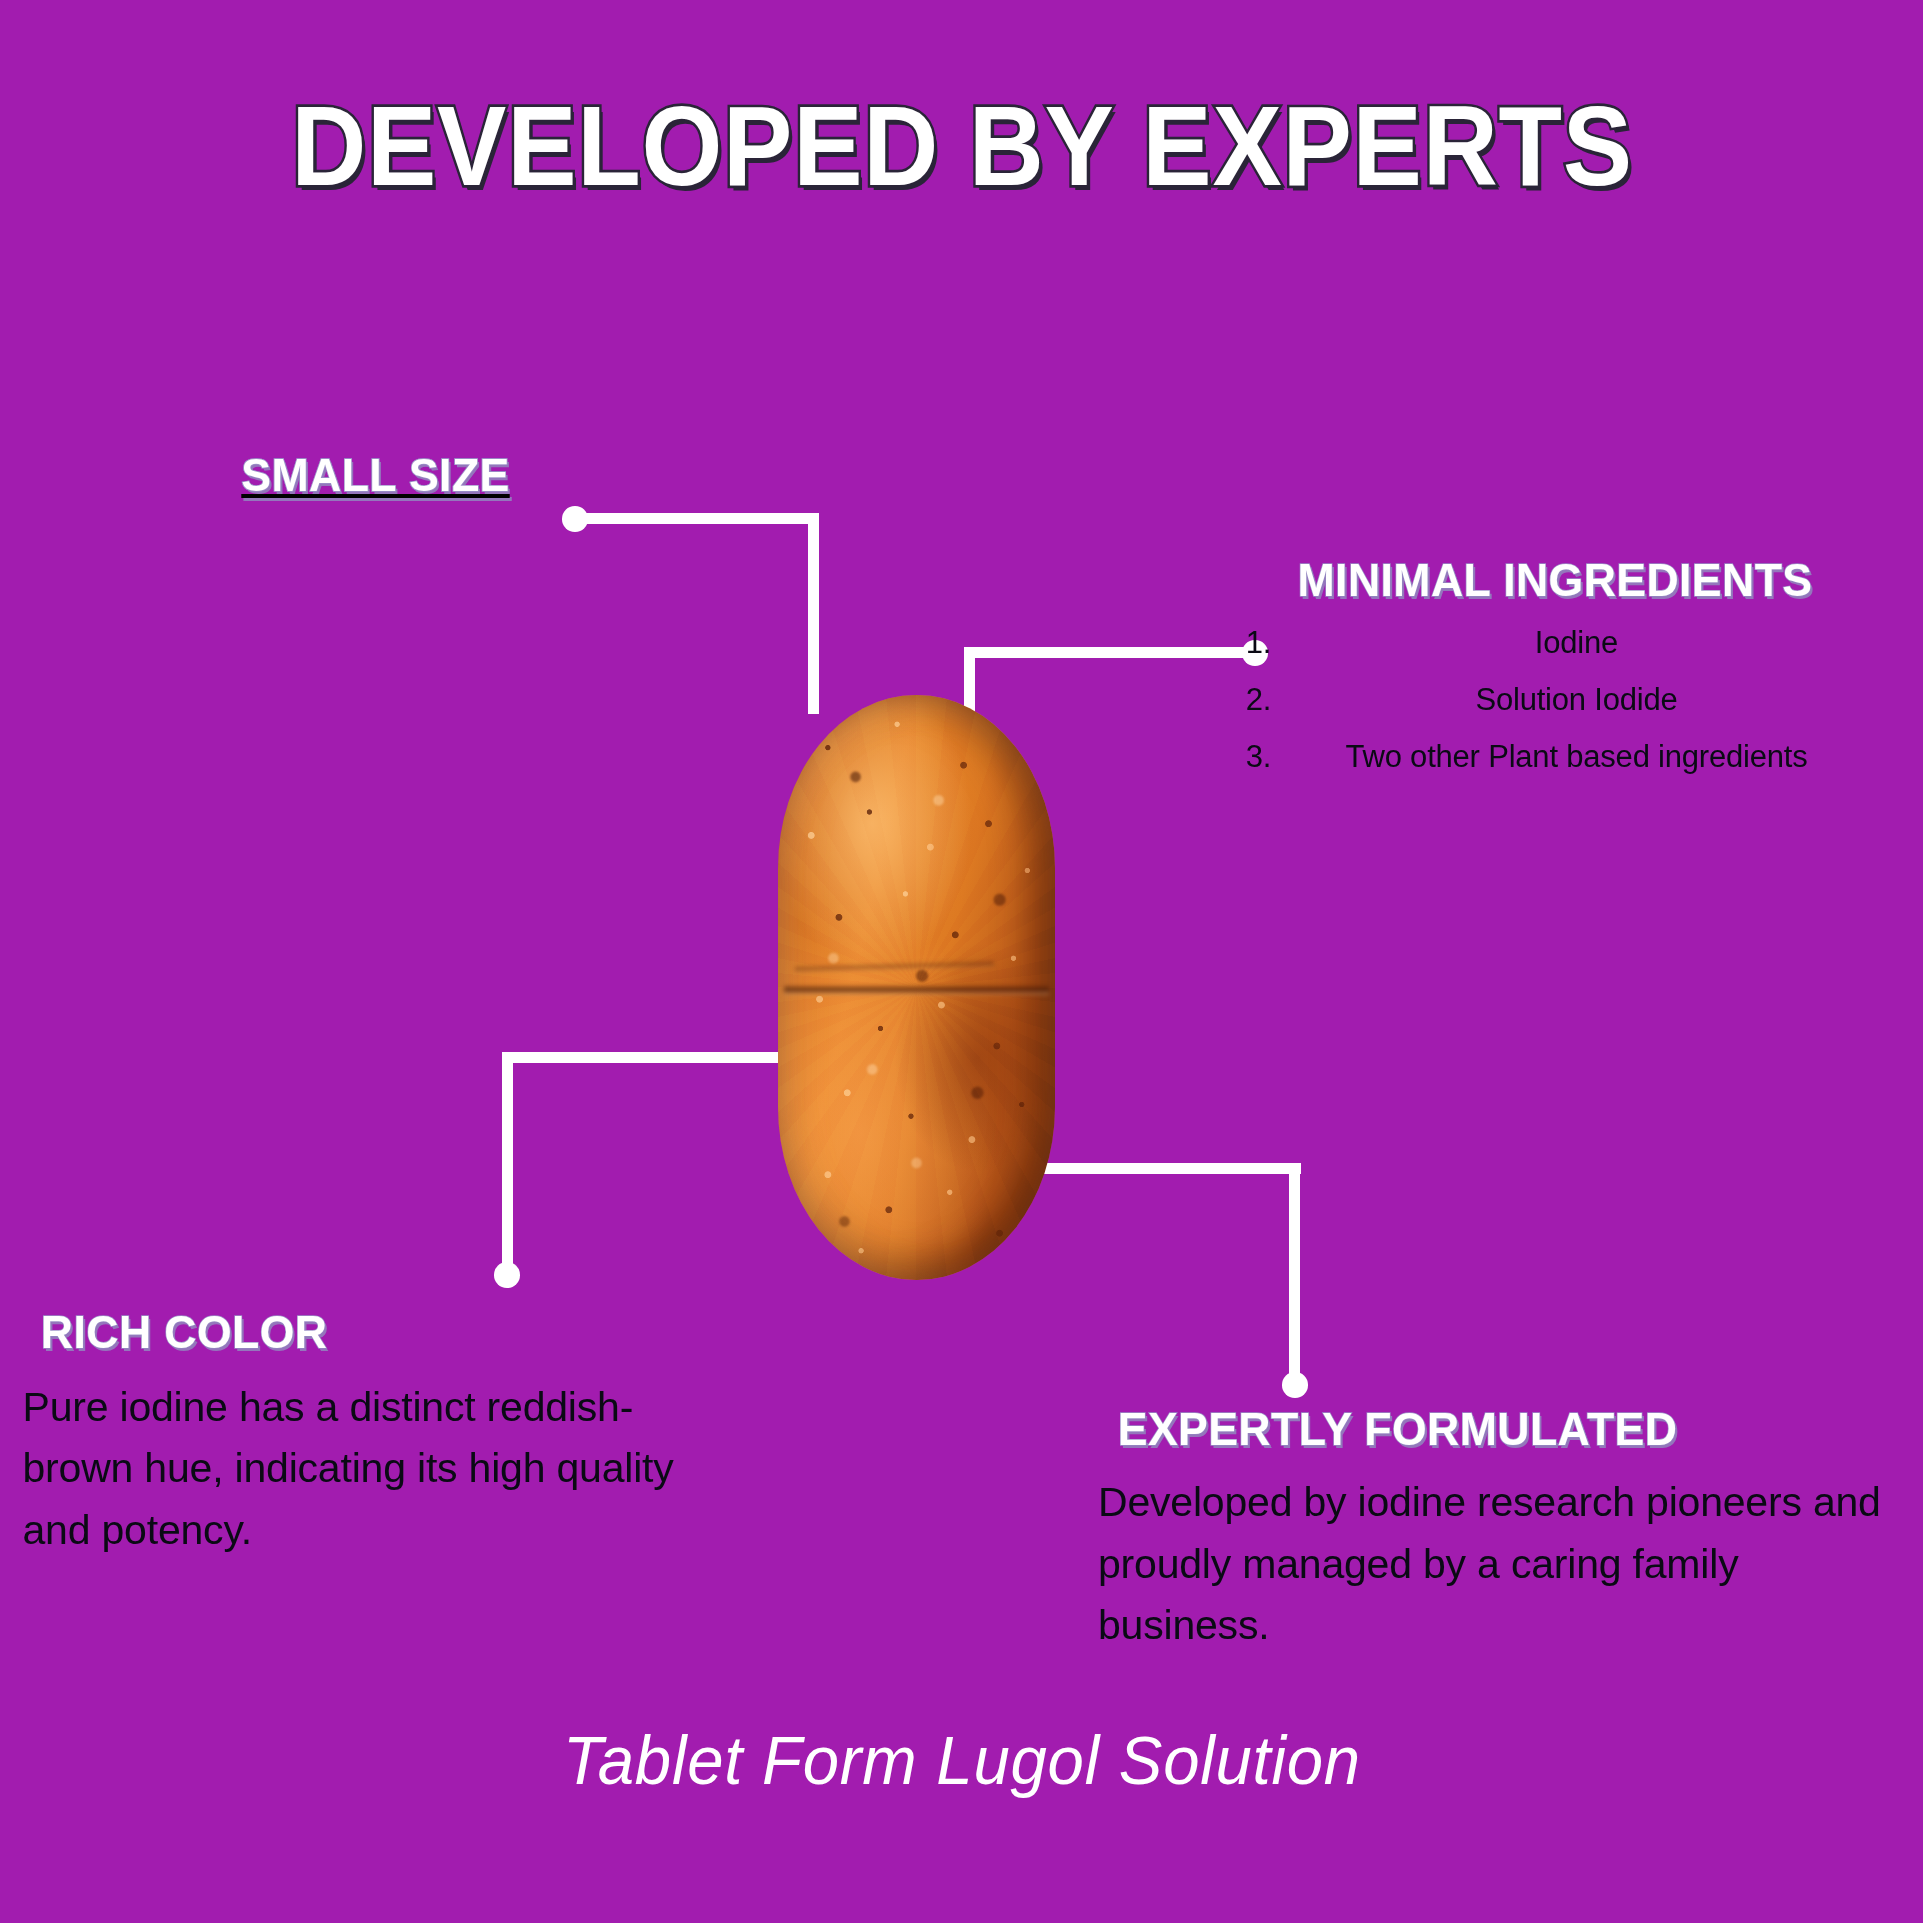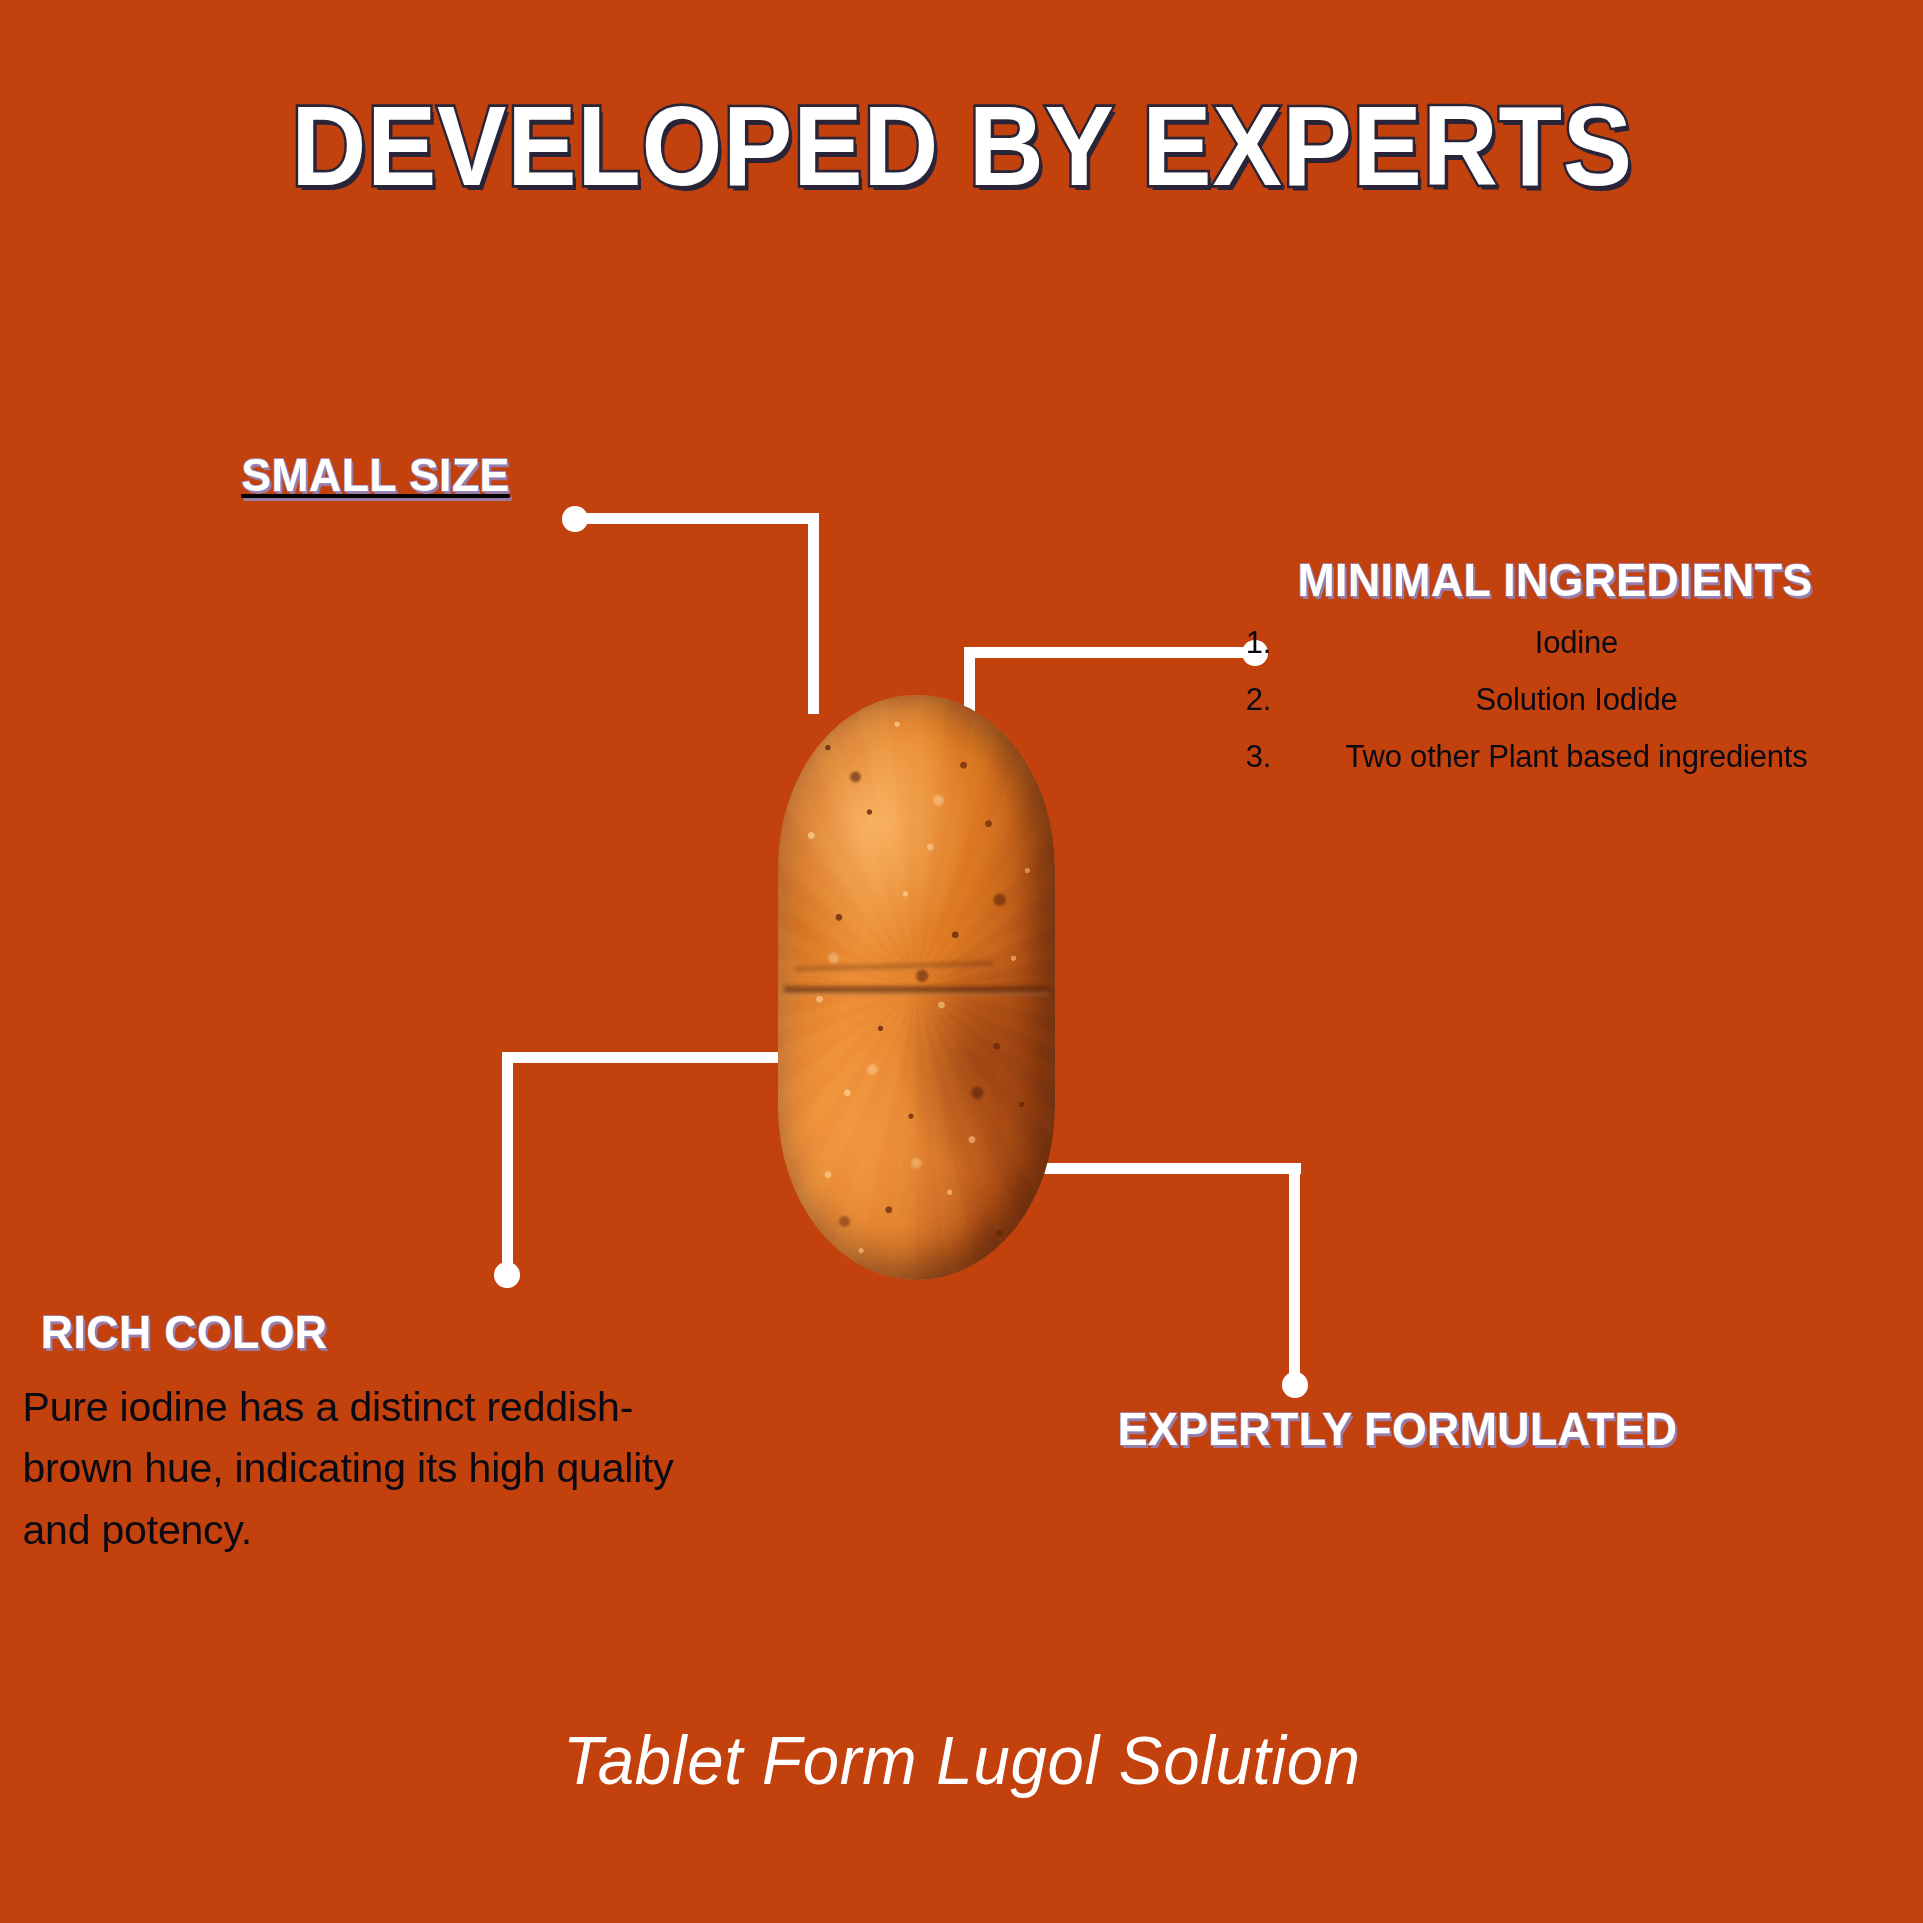--- a/index.html
+++ b/index.html
@@ -4,21 +4,21 @@
 <style>
   html, body {
     margin: 0;
     padding: 0;
     background: #ffffff;
   }
   #canvas {
     position: relative;
     width: 1924px;
     height: 1924px;
-    background: #c2410c;
+    background: #a21caf;
     overflow: hidden;
     font-family: "Liberation Sans", sans-serif;
   }
 
   
   #main-title {
     position: absolute;
     left: 0;
     top: 90px;
     width: 1924px;
@@ -276,18 +276,19 @@
     </ol>
   </div>
 
   <div class="section" id="sec-rich-color">
     <div class="sec-heading">RICH COLOR</div>
     <div class="sec-body">Pure iodine has a distinct reddish-brown hue, indicating its high quality and potency.</div>
   </div>
 
   <div class="section" id="sec-expertly">
     <div class="sec-heading">EXPERTLY FORMULATED</div>
+    <div class="sec-body">Developed by iodine research pioneers and proudly managed by a caring family business.</div>
   </div>
 
   <div id="footer-caption">Tablet Form Lugol Solution</div>
 
 </div>
 
 
 </body></html>

